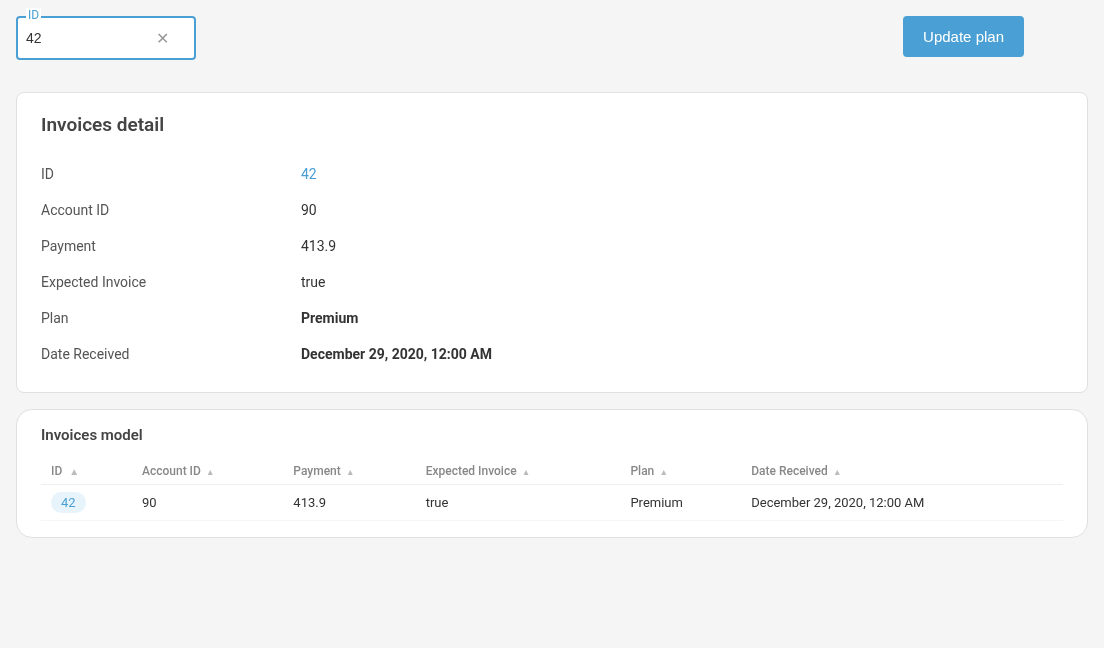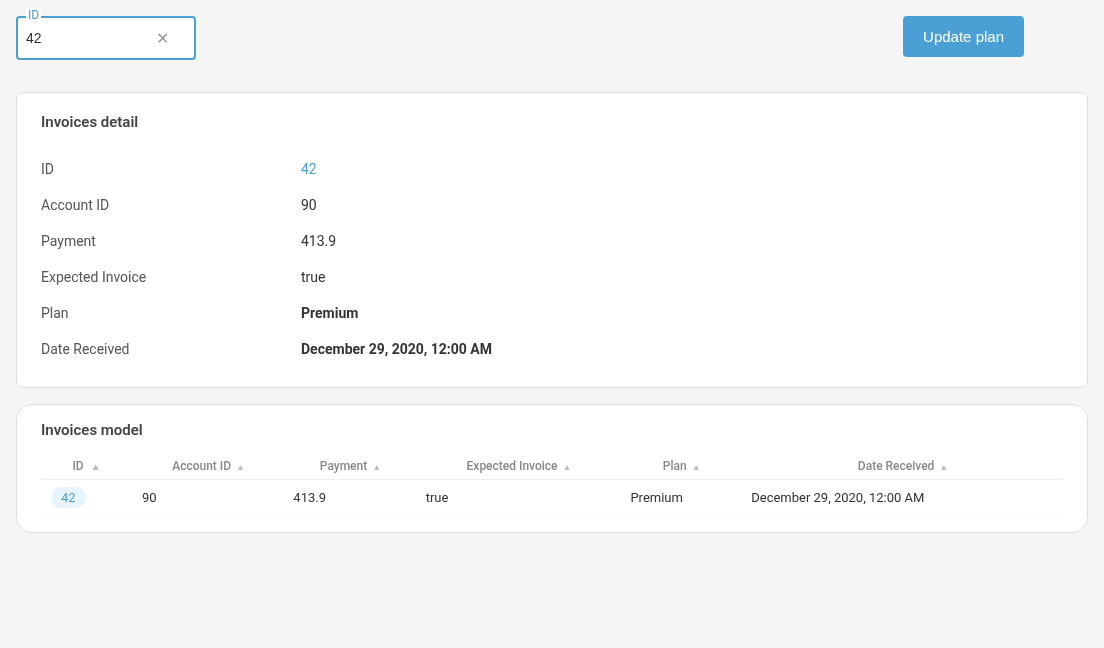--- a/index.html
+++ b/index.html
@@ -71,21 +71,21 @@
       font-weight: 500;
     }
     .card {
       background: white;
       border-radius: 8px;
       border: 1px solid #e0e0e0;
       margin-bottom: 16px;
       padding: 20px 24px;
     }
     .card-title {
-      font-size: 15px;
+      font-size: 19px;
       font-weight: 600;
       color: #444;
       margin-bottom: 20px;
     }
     .detail-table {
       width: 100%;
       border-collapse: collapse;
     }
     .detail-table tr td {
       padding: 10px 0;
@@ -122,21 +122,21 @@
       font-size: 15px;
       font-weight: 600;
       color: #444;
       margin-bottom: 14px;
     }
     .data-table {
       width: 100%;
       border-collapse: collapse;
     }
     .data-table thead tr th {
-      text-align: center;
+      text-align: left;
       font-size: 12px;
       font-weight: 500;
       color: #888;
       padding: 6px 10px;
       border-bottom: 1px solid #eee;
       white-space: nowrap;
     }
     .data-table thead tr th .sort-icon {
       display: inline-block;
       margin-left: 4px;

